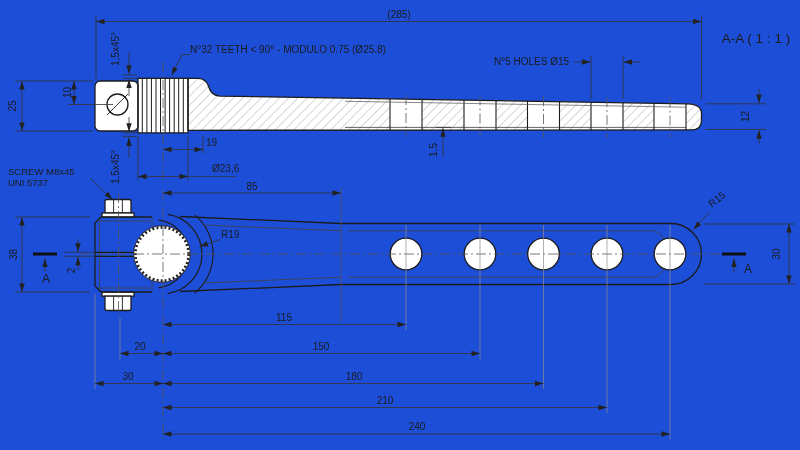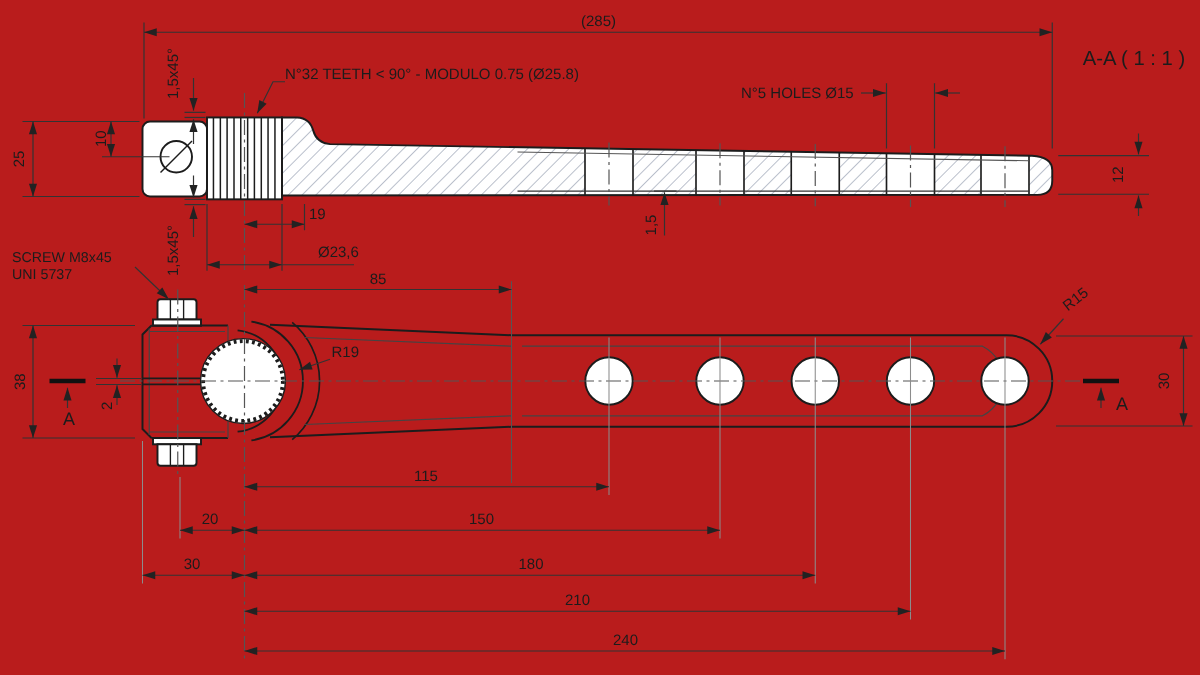--- a/index.html
+++ b/index.html
@@ -1,16 +1,16 @@
 <!DOCTYPE html>
 <html><head>
 <meta charset="utf-8">
 <style>
   html,body{margin:0;padding:0;background:#fff;}
-  .stage{position:relative;width:800px;height:450px;background:#b91c1c;overflow:hidden;
+  .stage{position:relative;width:800px;height:450px;background:#1d4ed8;overflow:hidden;
          font-family:"Liberation Sans", sans-serif;}
   svg{display:block;}
   text{font-family:"Liberation Sans", sans-serif;fill:#1c1c1c;}
   .dim{font-size:10px;}
   .note{font-size:10px;}
   .small-note{font-size:9.5px;}
   .title{font-size:13.5px;}
   .letter{font-size:12px;}
 </style>
 </head>

